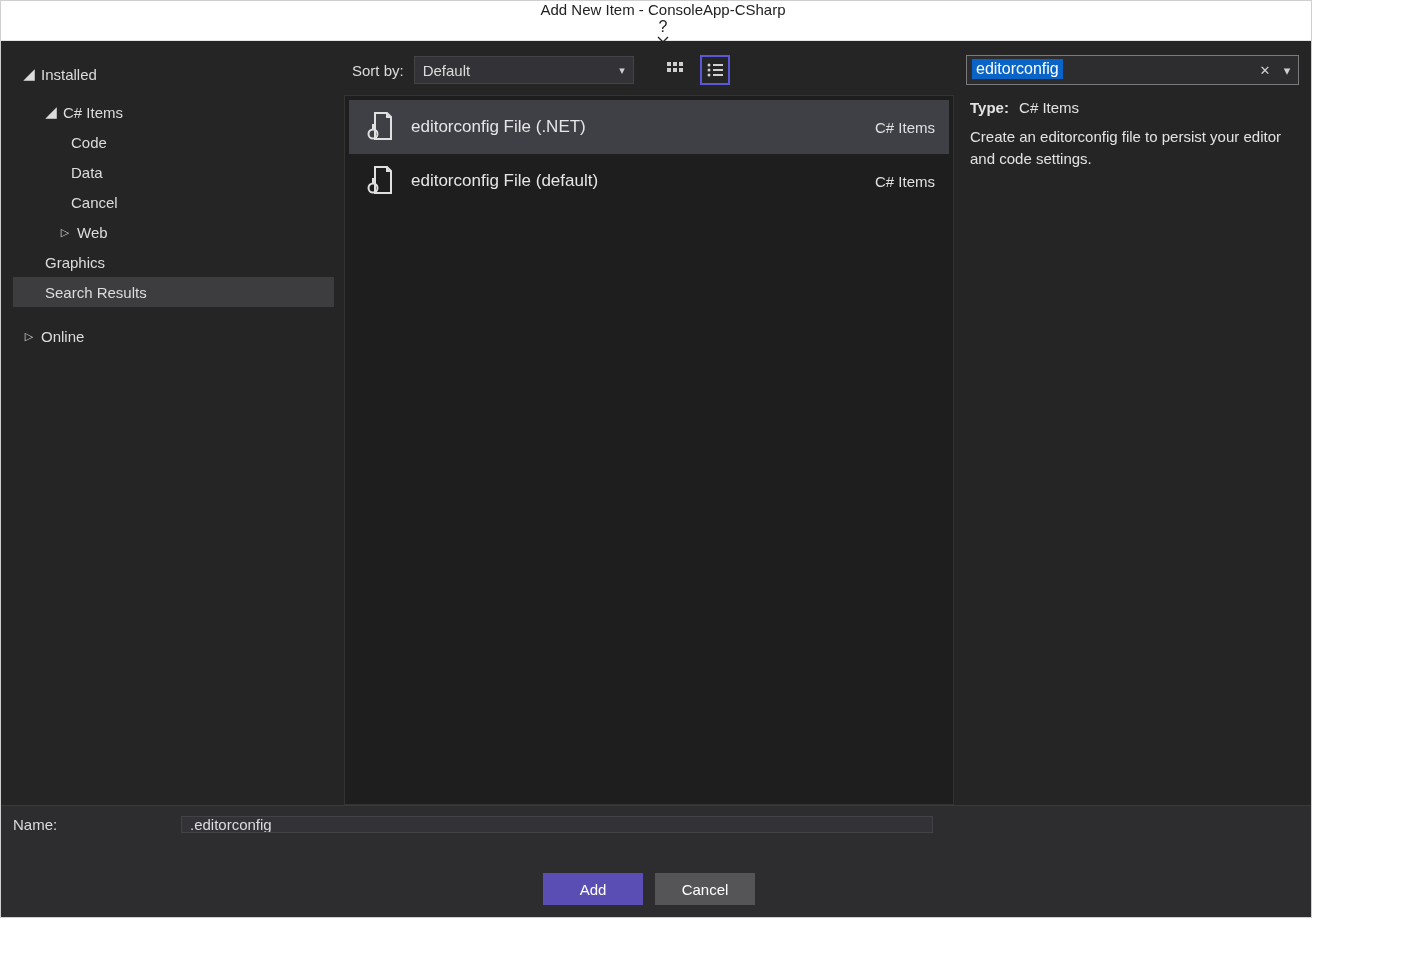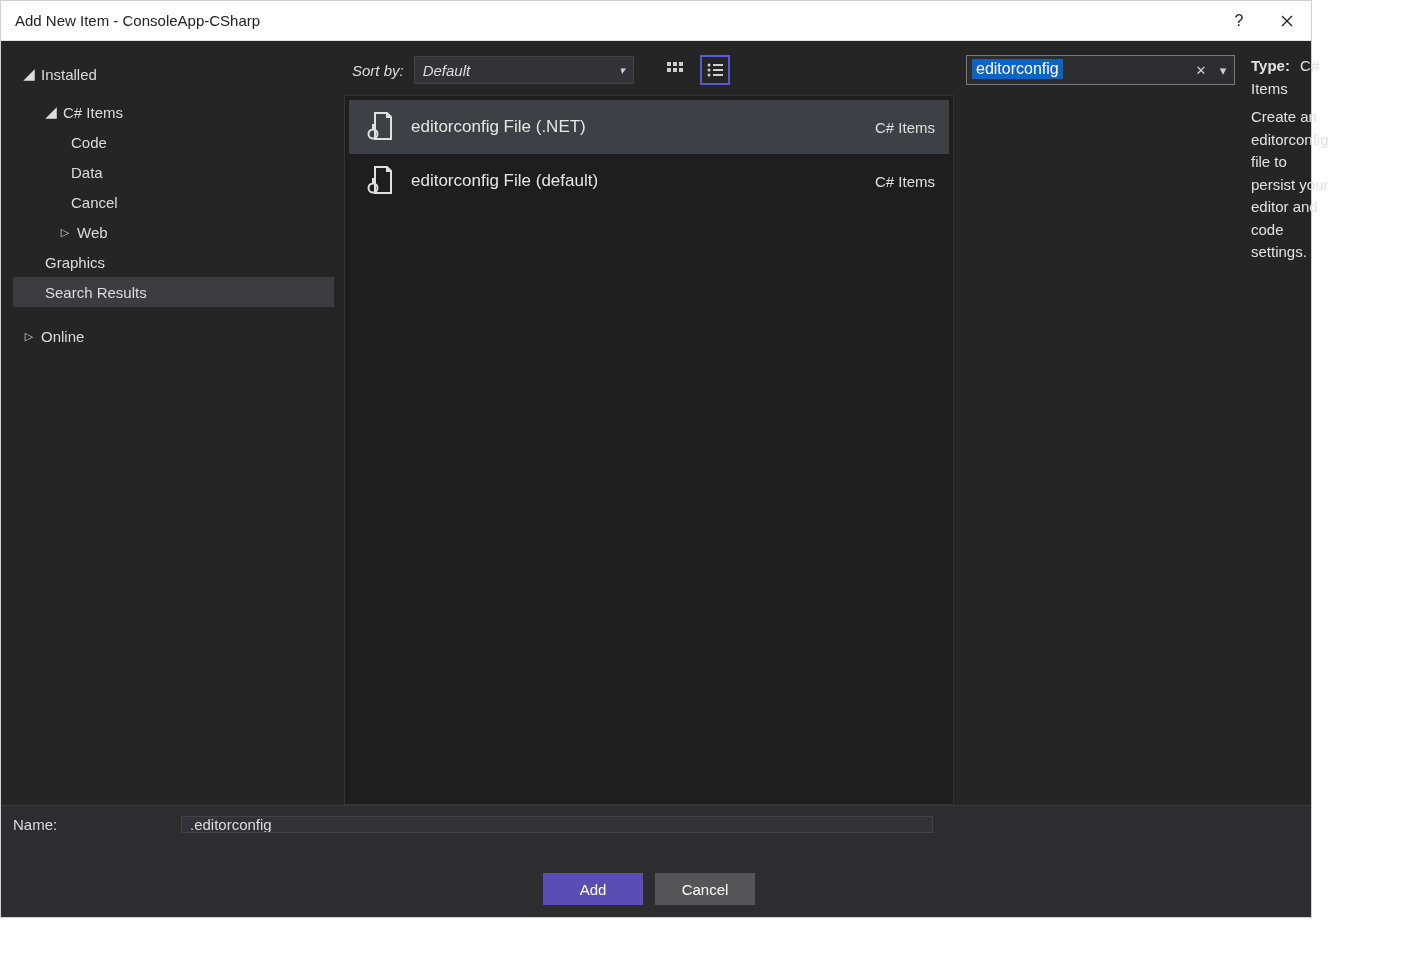--- a/index.html
+++ b/index.html
@@ -12,20 +12,21 @@
     position: relative;
   }
   .titlebar {
     height: 40px;
     display: flex; align-items: center;
     background: #fff;
     border-bottom: 1px solid #e5e5e5;
     padding-left: 14px;
     color: #222;
     font-size: 15px;
+    flex-direction: column;
   }
   .titlebar .spacer { flex: 1; }
   .titlebar .tbtn {
     width: 48px; height: 40px;
     display: flex; align-items: center; justify-content: center;
     color: #222; font-size: 16px;
     cursor: pointer;
   }
   .body {
     flex: 1;
@@ -63,21 +64,20 @@
   .center {
     flex: 1;
     display: flex; flex-direction: column;
     min-width: 0;
     padding-top: 14px;
   }
   .toolbar {
     display: flex; align-items: center;
     gap: 10px;
     padding: 0 8px 10px 8px;
-    font-style: italic;
   }
   .sort-label { color: #dcdcdc; }
   .sort-select {
     background: #333337; border: 1px solid #434346;
     color: #dcdcdc; height: 28px; width: 220px;
     padding: 0 8px; display: flex; align-items: center; justify-content: space-between;
     cursor: pointer;
   }
   .sort-select .caret { font-size: 11px; color: #cfcfcf; }
   .view-btn {
@@ -101,21 +101,21 @@
     cursor: pointer;
     color: #e6e6e6;
   }
   .row.selected { background: #3f3f46; }
   .row .file-icon { width: 34px; height: 34px; display:flex; align-items:center; justify-content:center; }
   .row .title { flex: 0 0 auto; font-size: 17px; }
   .row .fill { flex: 1; }
   .row .cat { color: #e0e0e0; font-size: 15px; }
   .rpanel {
     width: 357px;
-    display: flex; flex-direction: row;
+    display: flex; flex-direction: column;
     padding: 14px 12px 10px 12px;
     gap: 12px;
   }
   .search-wrap {
     position: relative;
     border: 1px solid #7a7a7d;
     background: #2d2d30;
     height: 30px;
     display: flex; align-items: center;
   }

